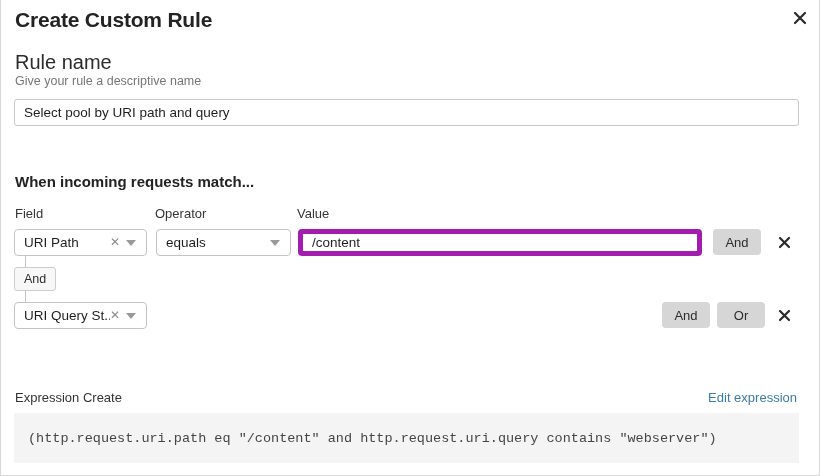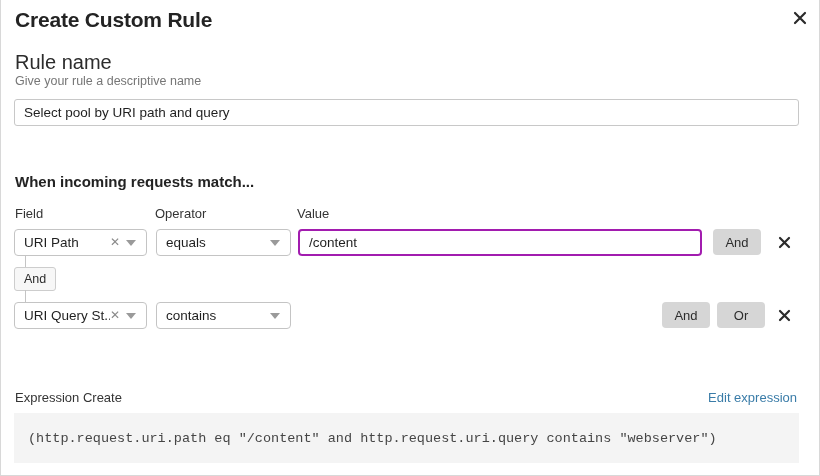--- a/index.html
+++ b/index.html
@@ -149,21 +149,21 @@
     margin-right: 10px;
     border-left: 5px solid transparent;
     border-right: 5px solid transparent;
     border-top: 6px solid #9a9a9a;
   }
 
   .val-input {
     position: absolute;
     height: 27px;
     box-sizing: border-box;
-    border: 2px solid #a21caf;
+    border: 5px solid #a21caf;
     border-radius: 4px;
     background: #fff;
     font-family: "Liberation Sans", sans-serif;
     font-size: 13.5px;
     color: #1f1f1f;
     padding: 0 9px;
     outline: none;
   }
   .val-row1 { left: 297px; width: 404px; }
   .val-row2 { left: 297px; width: 355px; }
@@ -310,24 +310,20 @@
   <div class="connector-line conn-top"></div>
   <div class="conn-badge">And</div>
   <div class="connector-line conn-bottom"></div>
 
   <div class="cond-row row2">
     <div class="sel sel-field">
       <span class="sel-text">URI Query St...</span>
       <span class="sel-clear">✕</span>
       <span class="sel-caret"></span>
     </div>
-    <div class="sel sel-operator">
-      <span class="sel-text">contains</span>
-      <span class="sel-caret"></span>
-    </div>
     <button class="logic-btn btn-and-r2">And</button>
     <button class="logic-btn btn-or-r2">Or</button>
     <button class="row-delete del-r2" aria-label="Delete">
       <svg width="13" height="13" viewBox="0 0 13 13">
         <path d="M2 2 L11 11 M11 2 L2 11" stroke="#2b2b2b" stroke-width="2.2" stroke-linecap="round"></path>
       </svg>
     </button>
   </div>
 
   <div class="exp-label">Expression Create</div>

